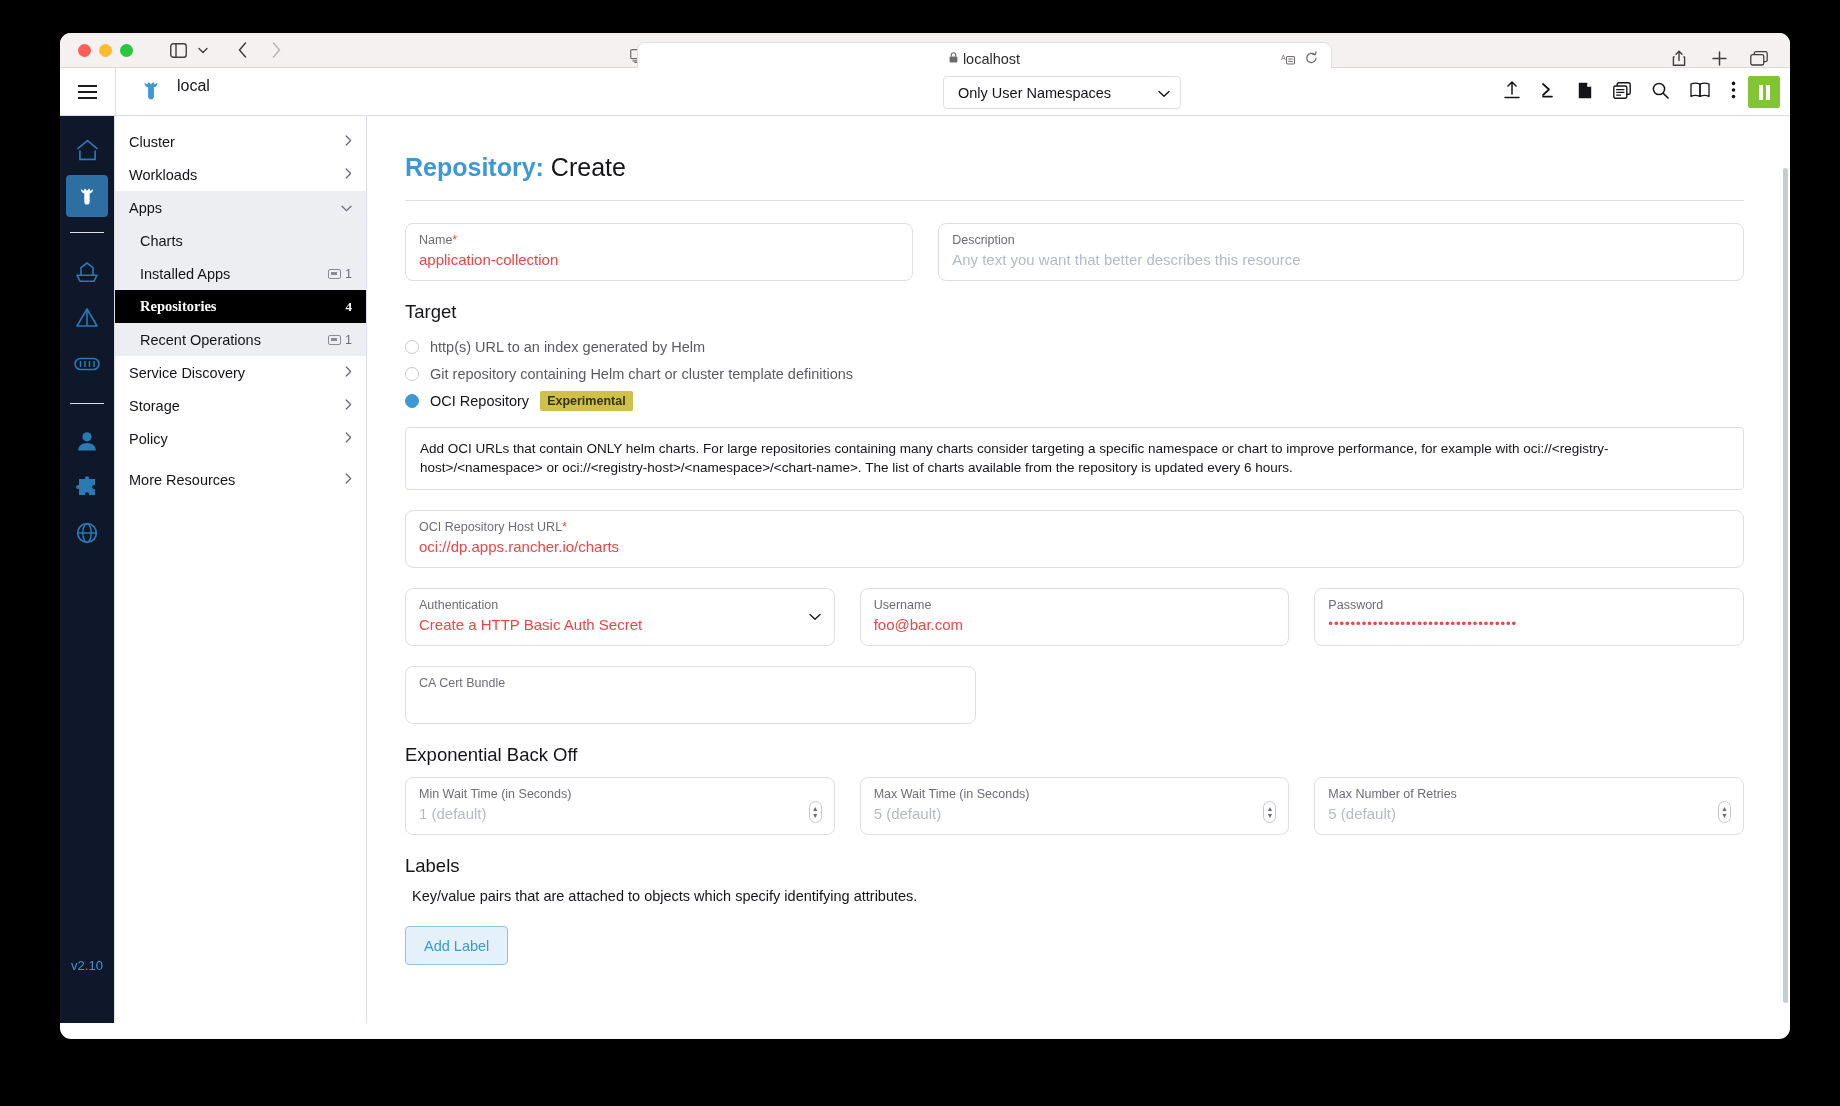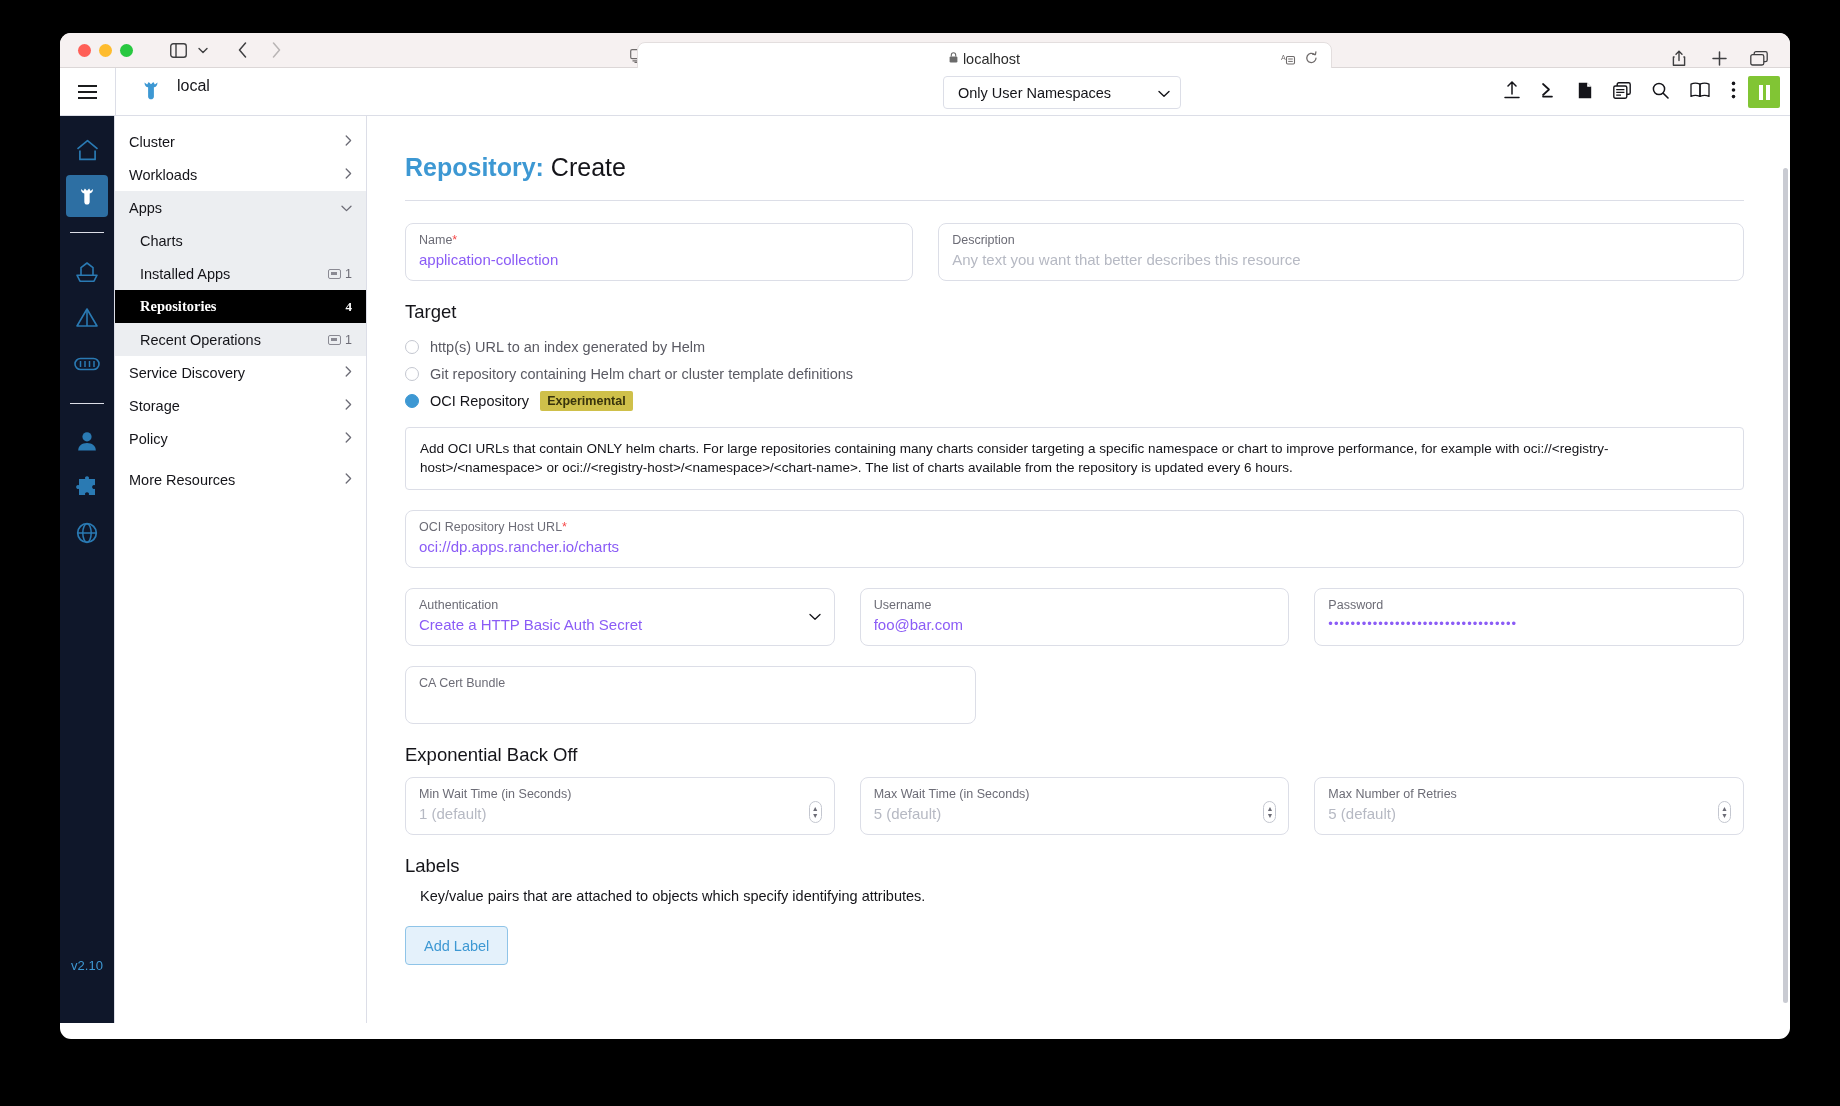--- a/index.html
+++ b/index.html
@@ -192,21 +192,21 @@
   .field {
     flex: 1;
     border: 1px solid #dcdee7; border-radius: 8px;
     background: #fff;
     padding: 9px 13px 11px;
     min-height: 58px;
     position: relative;
   }
   .field .flabel { font-size: 12.5px; color: #6c6c76; margin-bottom: 4px; }
   .field .flabel .req { color: #f64747; }
-  .field .fvalue { font-size: 15px; color: #8b5cf6; }
+  .field .fvalue { font-size: 15px; color: #ef4444; }
   .field .fvalue.ph { color: #b6b9c3; }
   .field.textarea { min-height: 57px; }
   .field.cacert { min-height: 58px; }
 
   .sect-title { font-size: 18.5px; color: #141419; margin: 4px 0 11px; }
 
   .radio-line { display: flex; align-items: center; gap: 11px; height: 25px; margin-bottom: 2px; }
   .radio {
     width: 14px; height: 14px; border-radius: 50%;
     border: 1px solid #c4c7d0; background: #fff;
@@ -239,21 +239,21 @@
     display: flex; flex-direction: column;
     align-items: center; justify-content: center;
     color: #6c6c76; font-size: 7px; line-height: 7px;
   }
 
   .check-row { display: flex; align-items: center; gap: 11px; margin: 1px 0 20px; }
   .check-item { display: flex; align-items: center; gap: 9px; margin-right: 22px; }
   .cbox { width: 13px; height: 13px; border: 1px solid #c4c7d0; border-radius: 2px; background: #fff; }
   .check-item .clbl { font-size: 14.5px; color: #141419; }
 
-  #labels-desc { font-size: 14.5px; color: #141419; margin: 11px 15px 22px; }
+  #labels-desc { font-size: 14.5px; color: #141419; margin: 11px 7px 22px; }
   #add-label-btn {
     display: inline-flex; align-items: center; justify-content: center;
     height: 39px; padding: 0 18px;
     border: 1px solid #8fc4e8; border-radius: 4px;
     background: #e4f1fb; color: #3d98d3;
     font-size: 14.5px;
   }
 
   
   #main-scroll {

